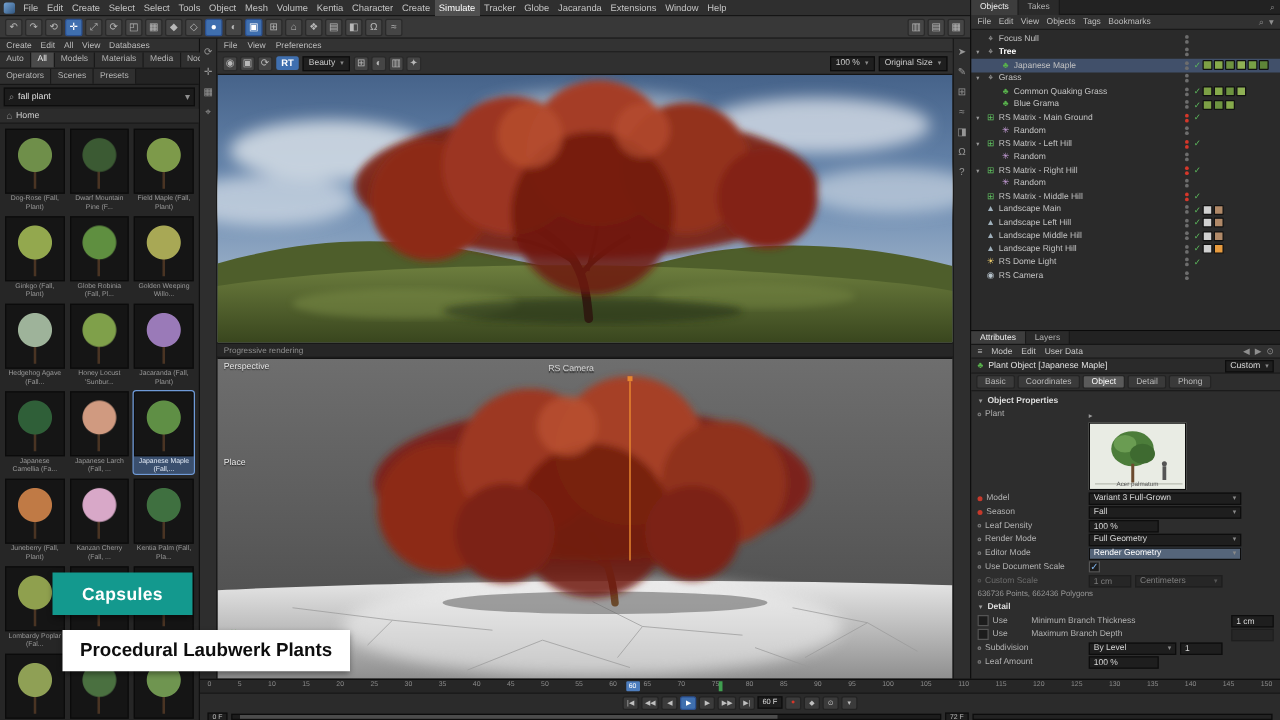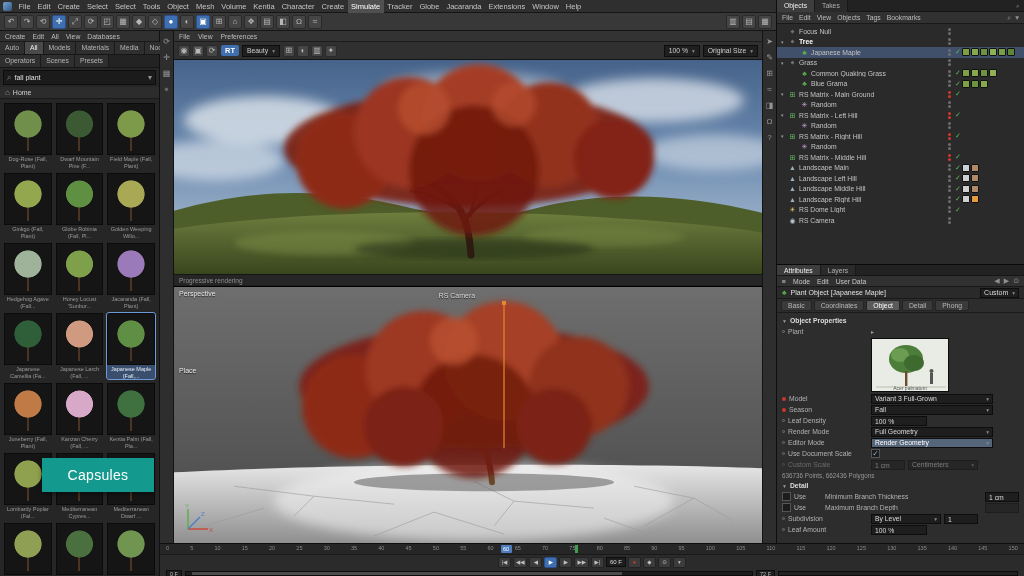--- a/index.html
+++ b/index.html
@@ -61,21 +61,21 @@
 
   
   .viewport{position:absolute;left:174px;top:286px;width:588px;bottom:33px;background:#4a4a4a;overflow:hidden;border-top:1px solid #000;}
   .viewport svg.scene{position:absolute;inset:0;width:100%;height:100%;}
   .hud{position:absolute;font-size:7px;color:#e8e8e8;text-shadow:0 1px 1px rgba(0,0,0,.7);}
   .hud.cam{color:#d8d8d8;}
   .axis{position:absolute;left:4px;bottom:4px;}
 
   
   .badge-capsules{position:absolute;left:42px;top:458px;width:112px;height:34px;background:#13998e;display:flex;align-items:center;justify-content:center;
-      color:#fff;font-weight:normal;font-size:14px;letter-spacing:.3px;box-shadow:0 2px 5px rgba(0,0,0,.45);}
+      color:#fff;font-weight:bold;font-size:14px;letter-spacing:.3px;box-shadow:0 2px 5px rgba(0,0,0,.45);}
   .badge-title{position:absolute;left:50px;top:504px;height:33px;background:#fff;display:flex;align-items:center;padding:0 14px;
       color:#0d0d0d;font-weight:bold;font-size:15px;box-shadow:0 2px 5px rgba(0,0,0,.45);}
 
   
   .objpanel{position:absolute;left:776px;top:0;width:248px;height:264px;background:#2a2a2a;border-left:1px solid #0e0e0e;display:flex;flex-direction:column;}
   .op-tabs{height:12px;display:flex;background:#222;border-bottom:1px solid #161616;}
   .optab{font-size:6.8px;line-height:11px;padding:0 7px;color:#b0b0b0;background:#2a2a2a;border-right:1px solid #191919;}
   .optab.active{background:#3d3d3d;color:#f0f0f0;}
   .op-tabicons{margin-left:auto;display:flex;gap:3px;align-items:center;padding-right:4px;font-size:7px;color:#8f8f8f;}
   .op-menu{height:12px;display:flex;gap:6px;align-items:center;font-size:6.8px;padding:0 5px;background:#313131;border-bottom:1px solid #191919;color:#bdbdbd;}
@@ -498,20 +498,23 @@
       <line x1="10" y1="26" x2="22" y2="14" stroke="#4f7fc9" stroke-width="1.5"></line>
       <text x="31" y="29" font-size="6" fill="#c94a3a">X</text>
       <text x="7" y="5" font-size="6" fill="#5fae52">Y</text>
       <text x="23" y="13" font-size="6" fill="#4f7fc9">Z</text>
     </svg>
   </div>
 
   <div class="badge-capsules">
     <span>Capsules</span>
   </div>
+  <div class="badge-title">
+    <span>Procedural Laubwerk Plants</span>
+  </div>
 
   <div class="objpanel">
     <div class="op-tabs">
       <span class="op-tabs" style="display:flex;border:none;">
 
       <span class="optab active">Objects</span>
           <span class="optab">Takes</span>
         </span>
       <span class="op-tabicons">
         <span>⌕</span>

